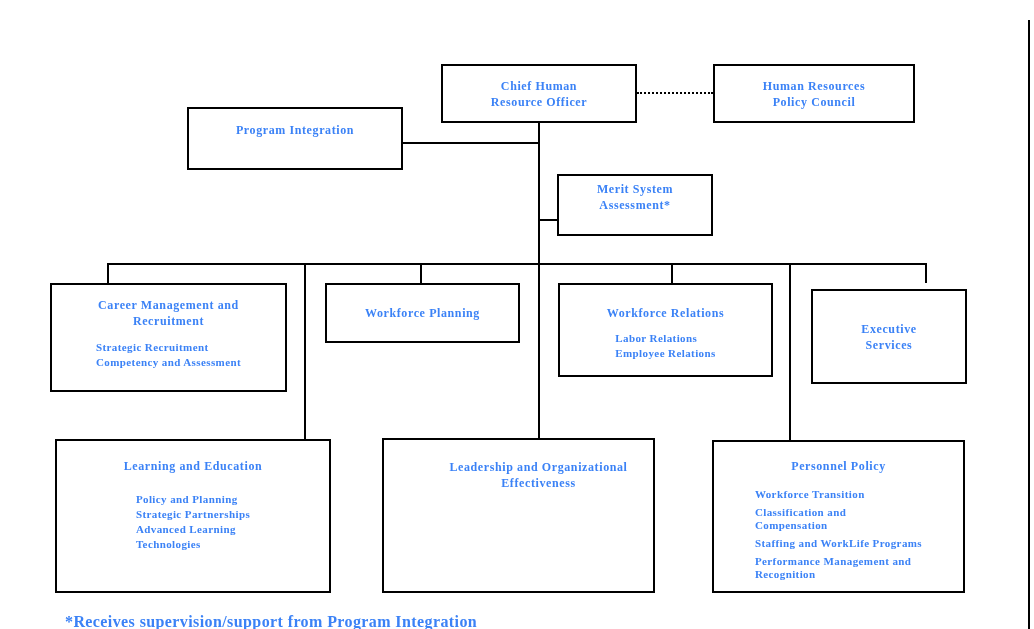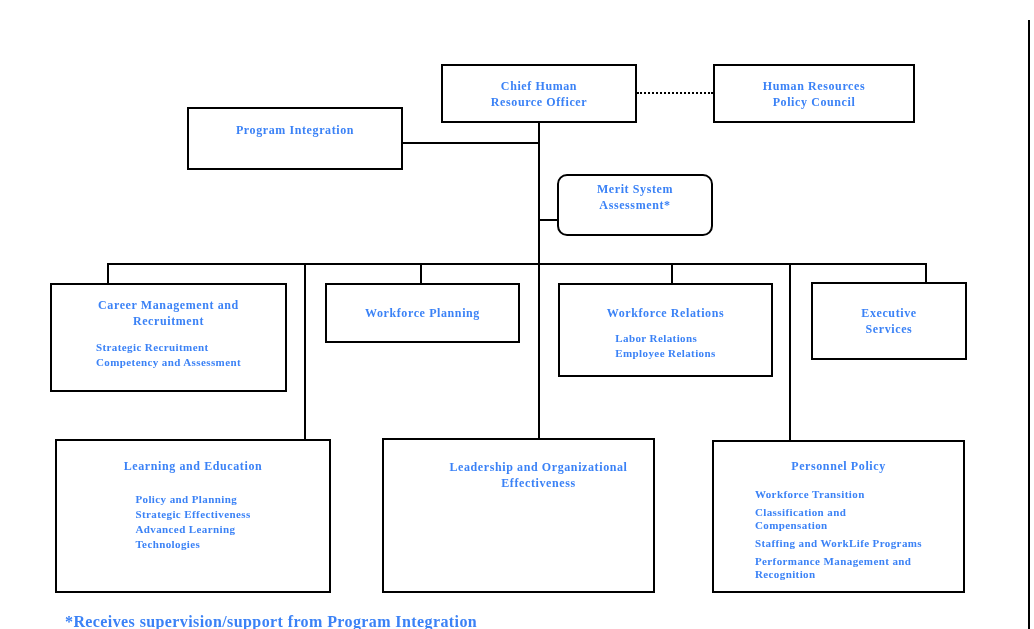--- a/index.html
+++ b/index.html
@@ -87,21 +87,21 @@
 
   <div class="box vcenter" style="left:713px; top:44px; width:202px; height:59px;">
     <div class="title">Human Resources
 Policy Council</div>
   </div>
 
   <div class="box" style="left:187px; top:87px; width:216px; height:63px; padding-top:13px;">
     <div class="title">Program Integration</div>
   </div>
 
-  <div class="box" style="left:557px; top:154px; width:156px; height:62px; padding-top:5px;border-radius:10px;">
+  <div class="box" style="left:557px; top:154px; width:156px; height:62px; padding-top:5px;">
     <div class="title">Merit System
 Assessment*</div>
   </div>
 
   <div class="box" style="left:50px; top:263px; width:237px; height:109px; padding-top:12px;">
     <div class="title">Career Management and
 Recruitment</div>
     <div class="items" style="margin-top:11px;">
       <div class="item">Strategic Recruitment</div>
       <div class="item">Competency and Assessment</div>
@@ -113,30 +113,30 @@
   </div>
 
   <div class="box" style="left:558px; top:263px; width:215px; height:94px; padding-top:20px;">
     <div class="title">Workforce Relations</div>
     <div class="items" style="margin-top:10px;">
       <div class="item">Labor Relations</div>
       <div class="item">Employee Relations</div>
     </div>
   </div>
 
-  <div class="box vcenter" style="left:811px; top:262px; width:156px; height:78px;">
+  <div class="box vcenter" style="left:811px; top:269px; width:156px; height:95px;">
     <div class="title">Executive
 Services</div>
   </div>
 
   <div class="box" style="left:55px; top:419px; width:276px; height:154px; padding-top:17px;">
     <div class="title">Learning and Education</div>
     <div class="items" style="margin-top:18px;">
       <div class="item">Policy and Planning</div>
-      <div class="item">Strategic Effectiveness</div>
+      <div class="item">Strategic Partnerships</div>
       <div class="item">Advanced Learning
 Technologies</div>
     </div>
   </div>
 
   <div class="box" style="left:382px; top:418px; width:273px; height:155px; padding-top:19px;padding-left:40px;">
     <div class="title">Leadership and Organizational
 Effectiveness</div>
   </div>
 

